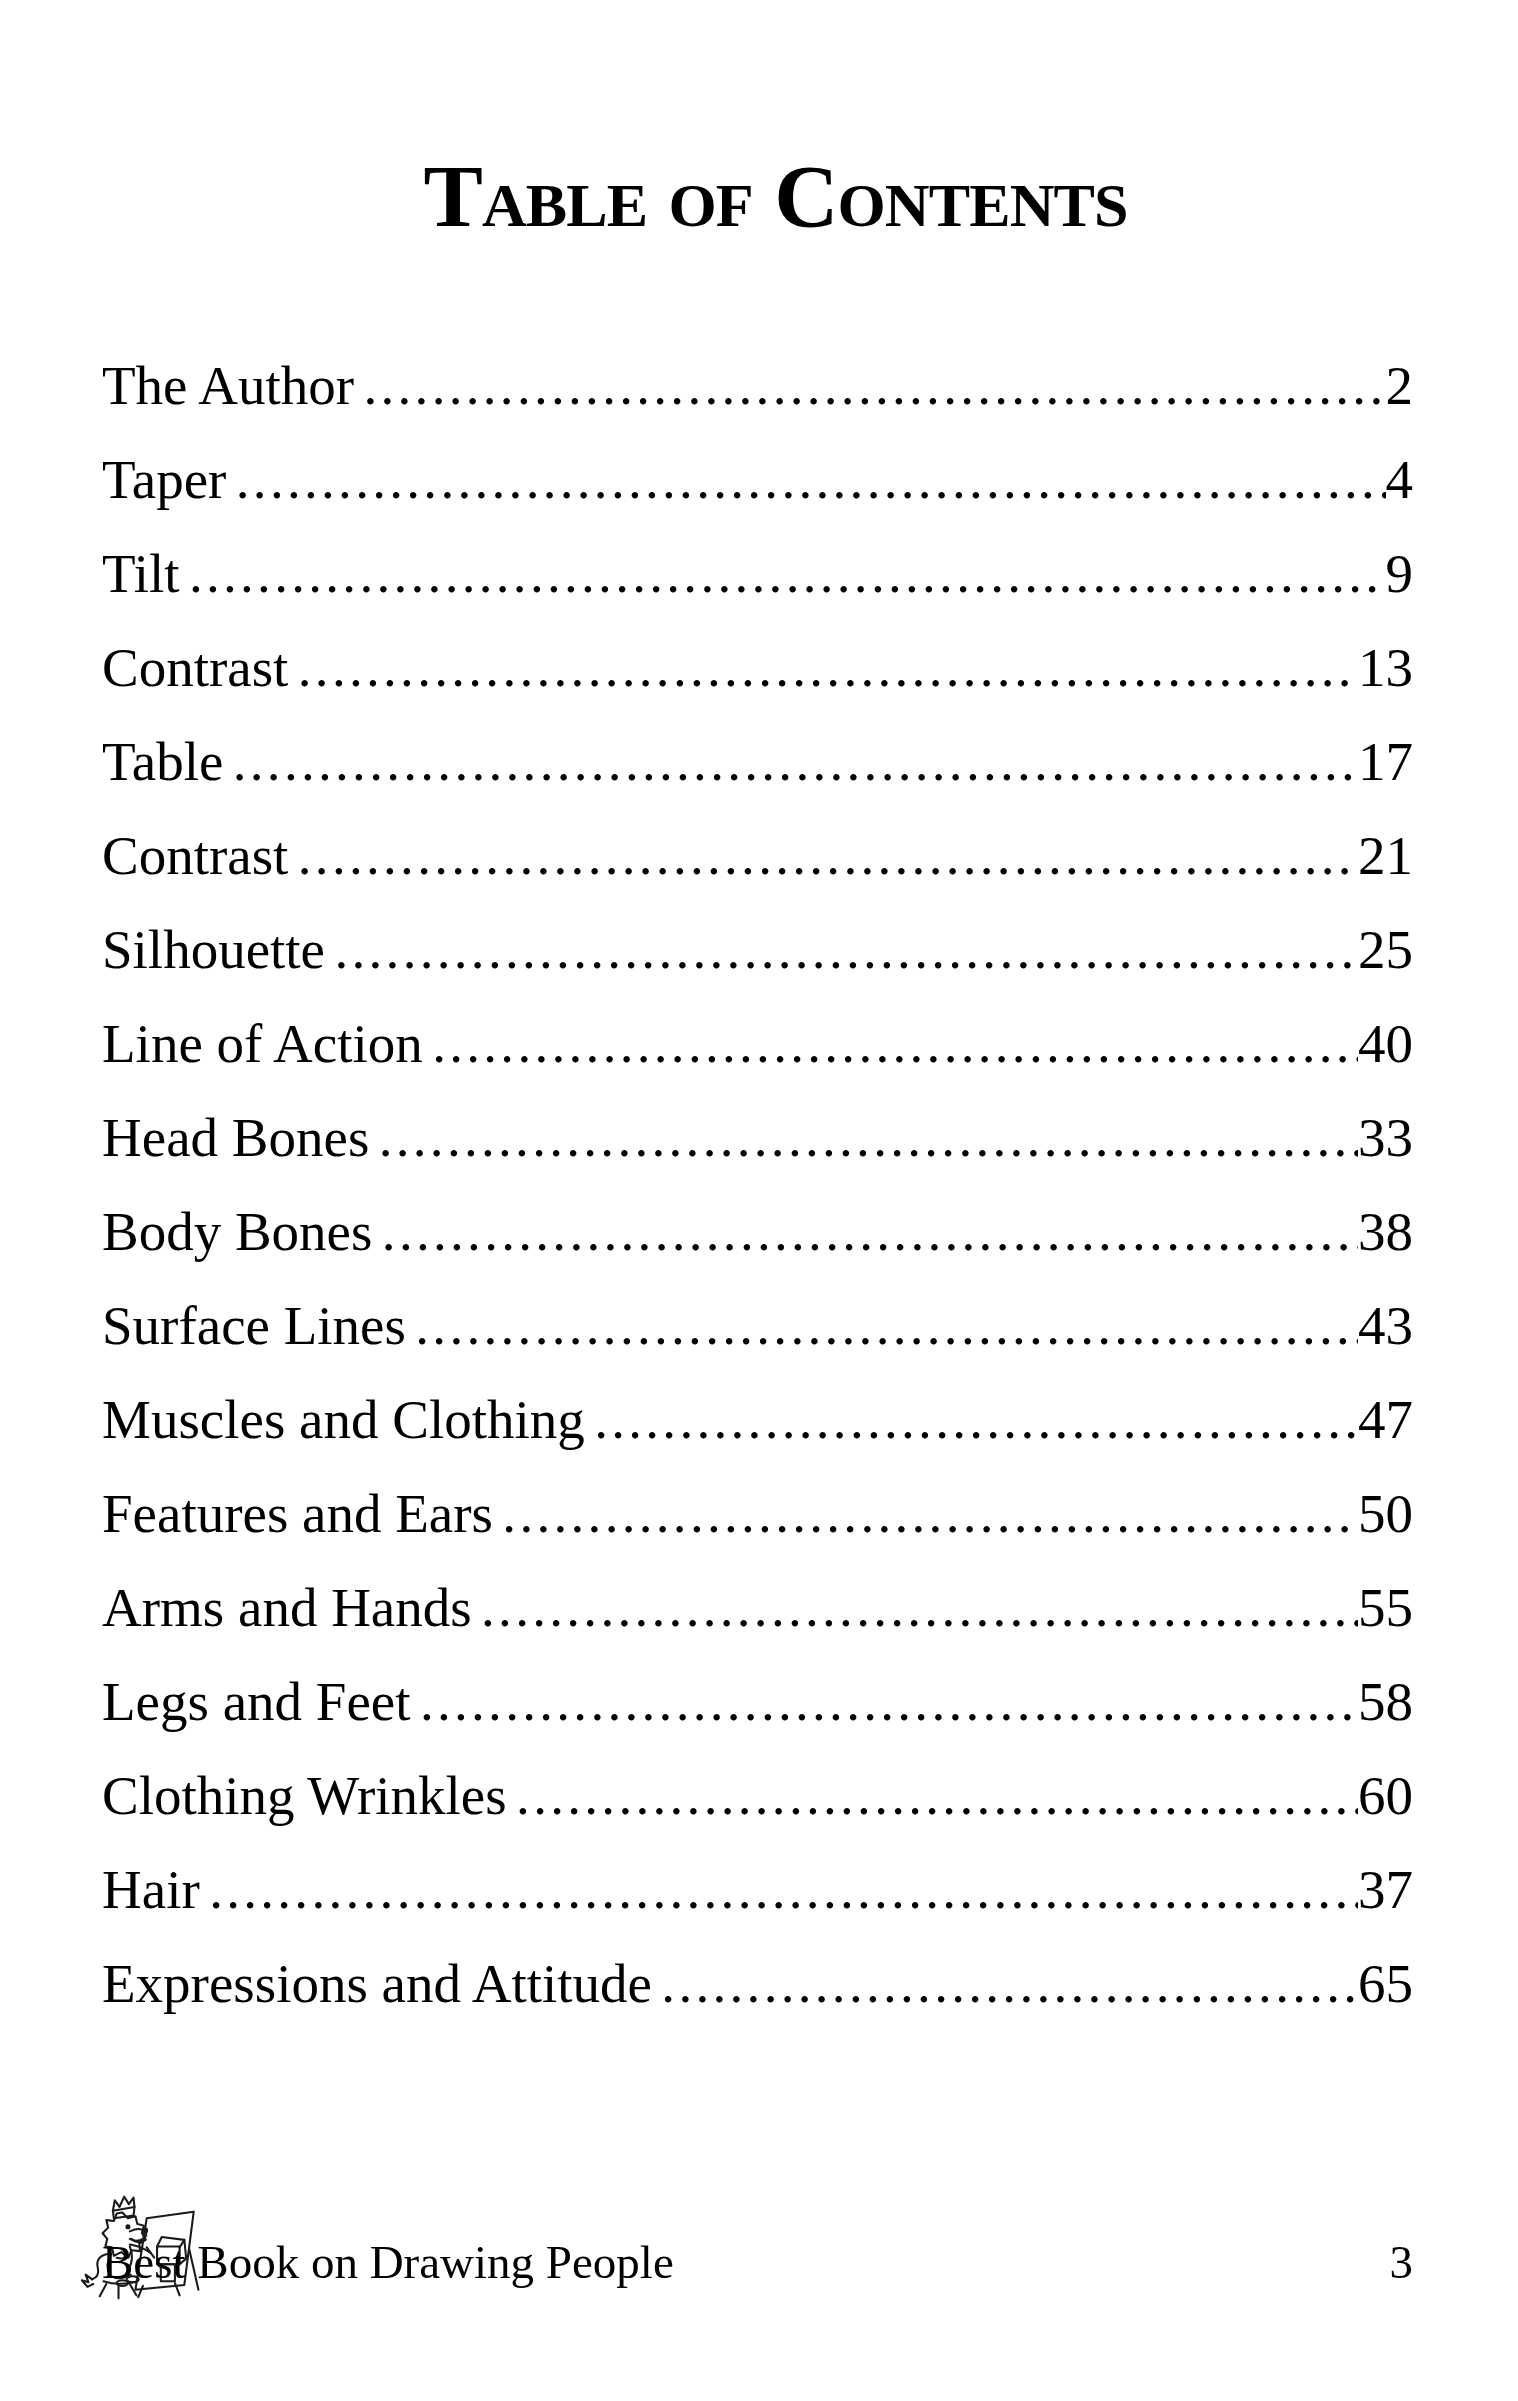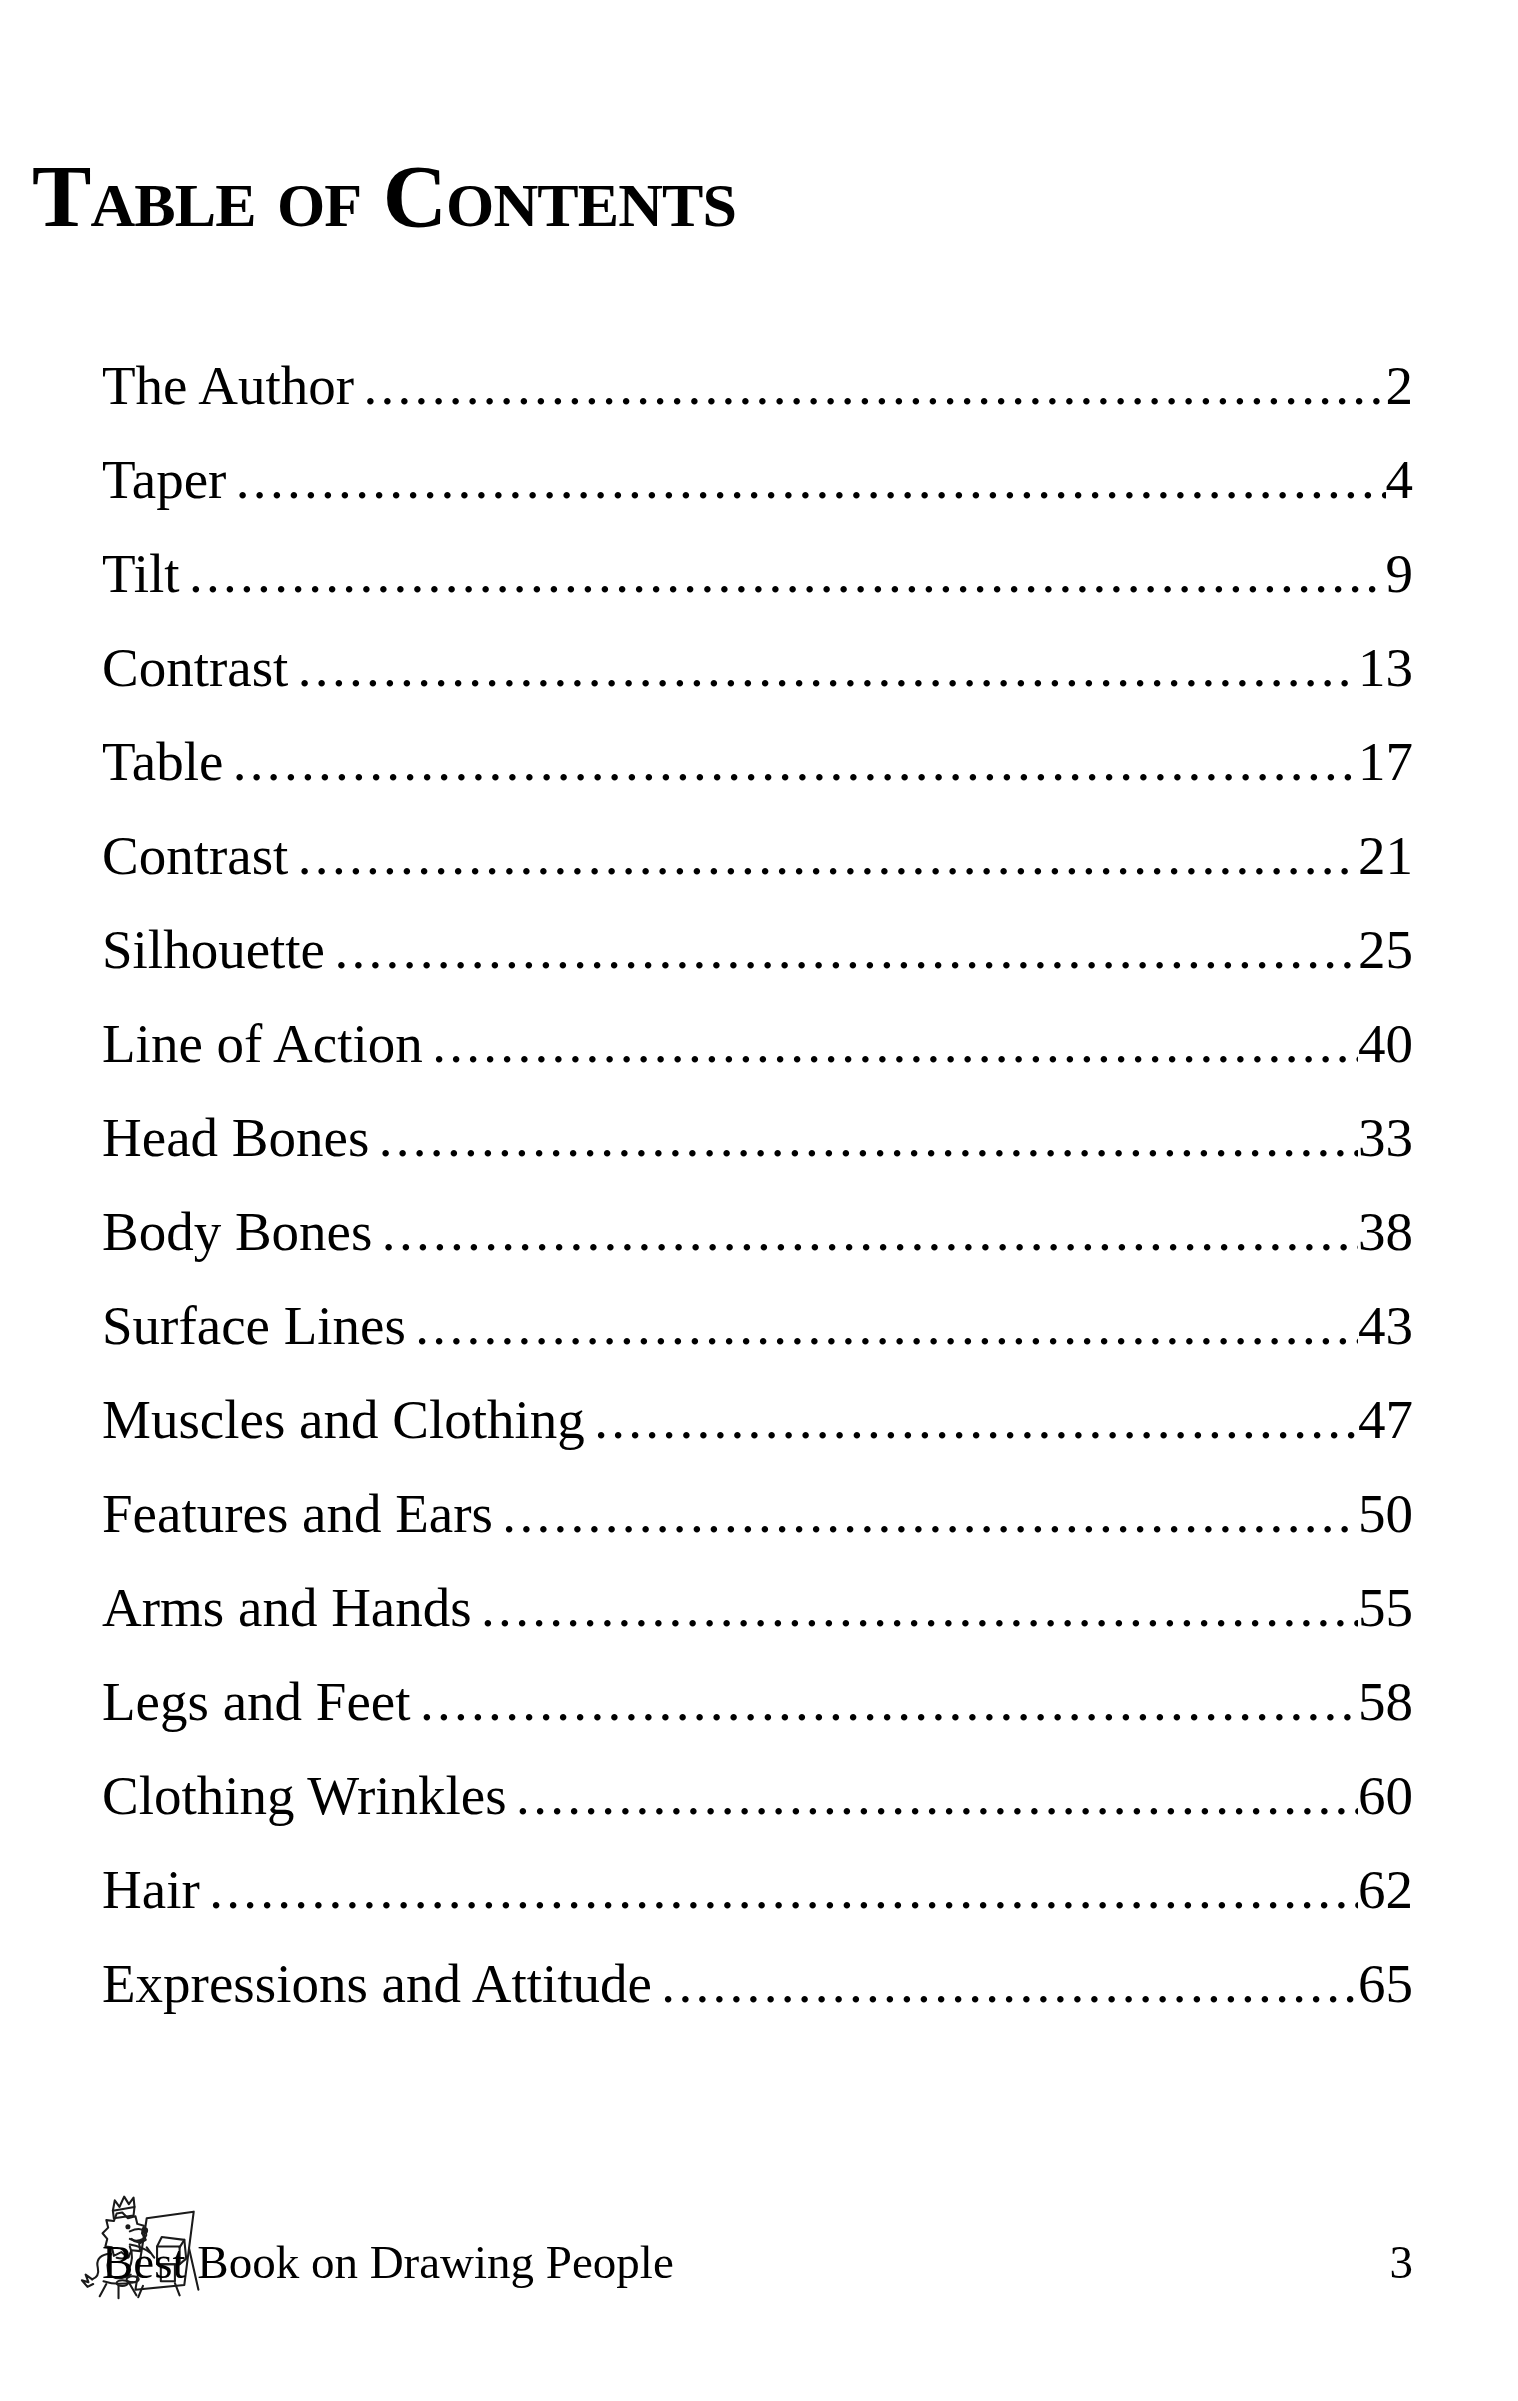--- a/index.html
+++ b/index.html
@@ -8,21 +8,21 @@
     width:1519px;height:2401px;
     background:#ffffff;
     font-family:"Liberation Serif","DejaVu Serif",serif;
     color:#000;
     overflow:hidden;
     margin:0 auto;
   }
   .page-title{
     position:absolute;
     top:92px;left:0;right:0;
-    text-align:left;
+    text-align:center;
     font-size:89px;
     font-weight:700;
     font-variant:small-caps;
     letter-spacing:-0.9px;
     line-height:1;
     white-space:nowrap;
     padding-left:32px;
   }
   .toc-list{
     position:absolute;
@@ -169,21 +169,21 @@
 
     <div class="toc-row">
       <span class="entry-label">Clothing Wrinkles</span>
       <span class="entry-leader">..........................................................................................................</span>
       <span class="entry-page">60</span>
     </div>
 
     <div class="toc-row">
       <span class="entry-label">Hair</span>
       <span class="entry-leader">..........................................................................................................</span>
-      <span class="entry-page">62</span>
+      <span class="entry-page">37</span>
     </div>
 
     <div class="toc-row">
       <span class="entry-label">Expressions and Attitude</span>
       <span class="entry-leader">..........................................................................................................</span>
       <span class="entry-page">65</span>
     </div>
   </div>
 
   <div class="footer-illustration">

